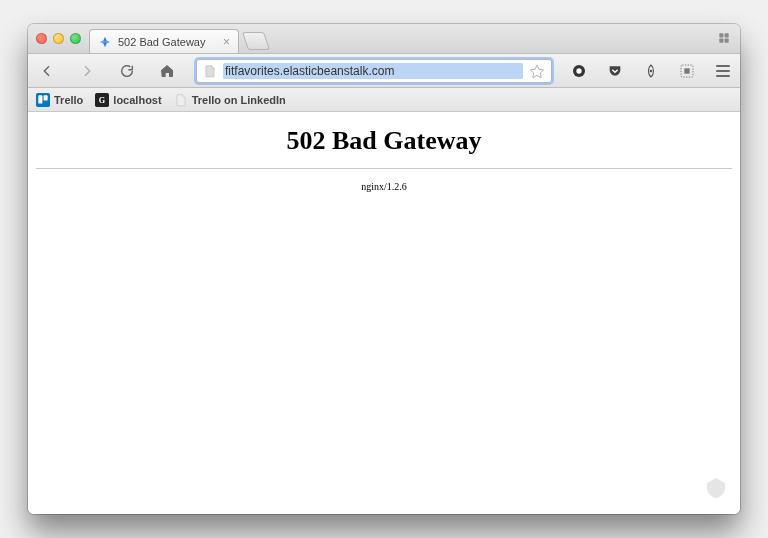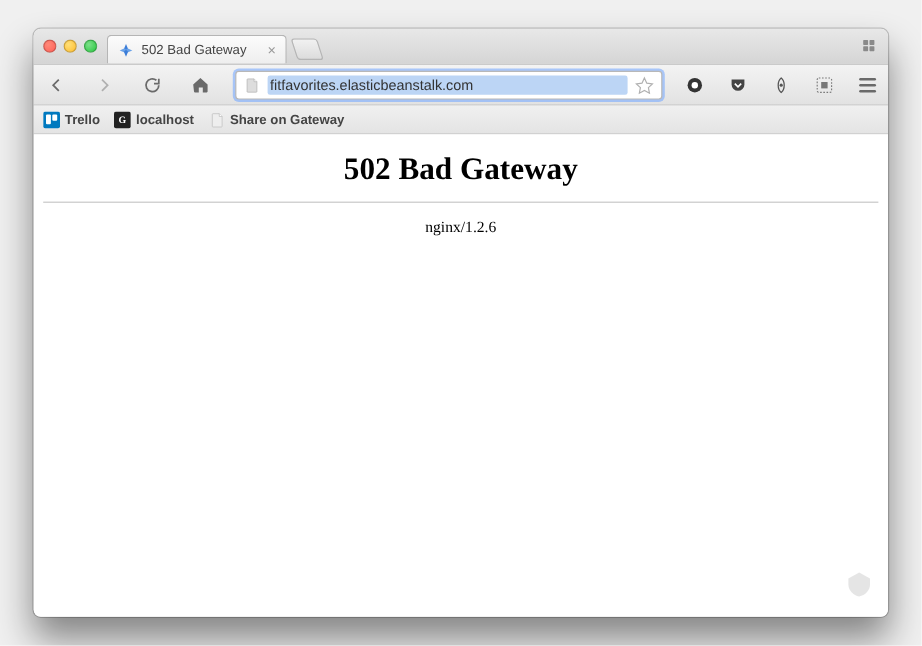--- a/index.html
+++ b/index.html
@@ -99,21 +99,21 @@
   .bookmark .bicon { width:14px;height:14px;display:flex;align-items:center;justify-content:center; }
   .bookmark .bicon svg { width:14px;height:14px; }
 
   .content {
     flex:1; background:#fff; overflow:auto; position:relative;
     font-family: "Times New Roman", Times, serif;
     text-align:center;
   }
   .content h1 { font-size: 26px; font-weight: bold; color:#000; margin: 14px 0 12px; }
   .content hr { border:none; border-top:1px solid #c8c8c8; margin: 0 8px 12px; }
-  .content .server { font-size: 13px; color:#000; }
+  .content .server { font-size: 10px; color:#000; }
 
   .corner-logo { position:absolute; right:12px; bottom:10px; opacity:.25; }
   .corner-logo svg { width:24px;height:24px; fill:#999; }
 </style>
 </head>
 <body>
 
 <div class="window">
 
   <div class="tabstrip">
@@ -232,21 +232,21 @@
       </span>
       <span>localhost</span>
     </div>
     <div class="bookmark">
       <span class="bicon">
         <svg viewBox="0 0 24 24">
             <path d="M6 3h9l4 4v14a1 1 0 0 1-1 1H6a1 1 0 0 1-1-1V4a1 1 0 0 1 1-1z" fill="#eee" stroke="#bbb"></path>
             <path d="M15 3v4h4" fill="#fff" stroke="#bbb"></path>
           </svg>
       </span>
-      <span>Share on Gateway</span>
+      <span>Trello on LinkedIn</span>
     </div>
   </div>
 
   <div class="content">
     <h1>502 Bad Gateway</h1>
     <hr>
     <div class="server">nginx/1.2.6</div>
     <div class="corner-logo">
       <svg viewBox="0 0 24 24">
           <path d="M12 2 3 7v5c0 5 4 9 9 10 5-1 9-5 9-10V7z"></path>

